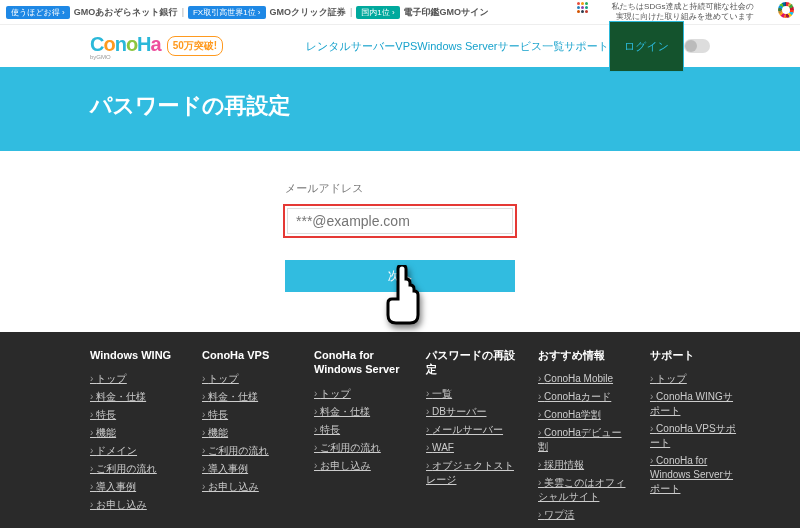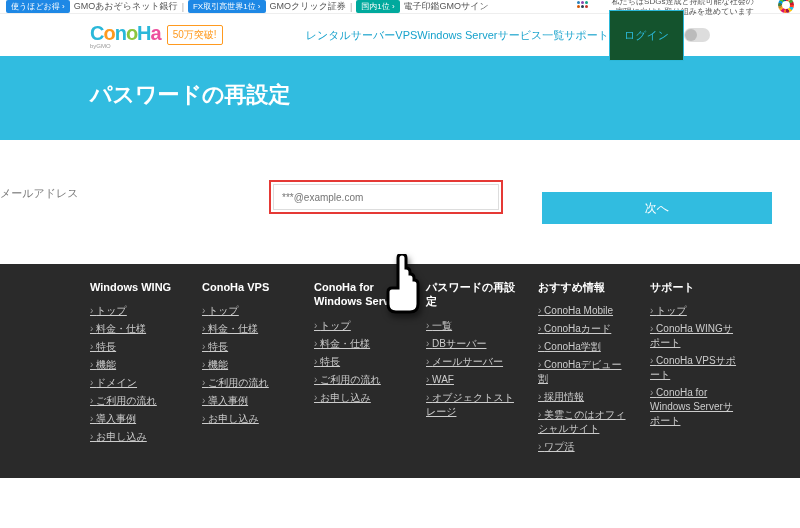--- a/index.html
+++ b/index.html
@@ -1,53 +1,53 @@
 <!DOCTYPE html>
 <html><head>
 <meta charset="utf-8">
 <style>
 * { margin: 0; padding: 0; box-sizing: border-box; }
 body { font-family: "Hiragino Kaku Gothic Pro", Meiryo, sans-serif; font-size: 11px; color: #333; width: 800px; height: 528px; overflow: hidden; background: #fff; }
 
 
-.topbar { display: flex; justify-content: space-between; align-items: center; padding: 2px 6px; border-bottom: 1px solid #eee; height: 14px; font-size: 9px; }
+.topbar { display: flex; justify-content: space-between; align-items: center; padding: 2px 6px; border-bottom: 1px solid #eee; height: 25px; font-size: 9px; }
 .topbar-left { display: flex; gap: 4px; align-items: center; }
 .badge { display: inline-block; padding: 1px 5px; border-radius: 2px; color: #fff; font-size: 8px; }
 .badge-blue { background: #1e88e5; }
 .badge-green { background: #00a99d; text-align: center; }
-.topbar-item { color: #555; }
+.topbar-item { color: #555; font-weight: bold; }
 .topbar-chev { color: #aaa; }
 .topbar-right { display: flex; align-items: flex-start; gap: 24px; font-size: 8px; color: #555; text-align: right; line-height: 1.2; }
 .sdgs-wheel { width: 16px; height: 16px; border-radius: 50%; background: conic-gradient(#e5243b 0 22deg,#dda63a 22deg 44deg,#4c9f38 44deg 66deg,#c5192d 66deg 88deg,#ff3a21 88deg 110deg,#26bde2 110deg 132deg,#fcc30b 132deg 154deg,#a21942 154deg 176deg,#fd6925 176deg 198deg,#dd1367 198deg 220deg,#fd9d24 220deg 242deg,#bf8b2e 242deg 264deg,#3f7e44 264deg 286deg,#0a97d9 286deg 308deg,#56c02b 308deg 330deg,#00689d 330deg 352deg,#19486a 352deg 360deg); position: relative; }
 .sdgs-wheel:after { content:""; position:absolute; inset:4px; background:#fff; border-radius:50%; }
 .sdgs-dots { display:grid; grid-template-columns:repeat(3,3px); grid-gap:1px; }
 .sdgs-dots span { width:3px; height:3px; border-radius:50%; }
 
 
 .header { display:flex; align-items:center; justify-content:space-between; padding:6px 90px 6px 90px; height:42px; }
 .brand { display:flex; align-items:center; gap:6px; }
 .logo-text { font-size:20px; font-weight:700; letter-spacing:-1px; }
 .logo-c { color:#2bb8d9; } .logo-o1 { color:#ff9a1f; } .logo-n { color:#2bb8d9; } .logo-o2 { color:#8cc63f; } .logo-h { color:#2bb8d9; } .logo-a { color:#ed4f9d; }
 .logo-sub { font-size:6px; color:#999; display:block; margin-top:-2px; }
-.promo { border:1px solid #ff9a1f; color:#ff9a1f; font-size:10px; padding:2px 5px; border-radius:2px; font-weight:400; }
+.promo { border:1px solid #ff9a1f; color:#ff9a1f; font-size:10px; padding:2px 5px; border-radius:8px; font-weight:700; }
 .nav { display:flex; align-items:center; gap:0; }
 .nav a { color:#17a2cc; font-size:11px; text-decoration:none; }
 .login-btn { border:1px solid #2bb8d9; color:#2bb8d9; padding:17px 14px; font-size:11px; background:#14532d;text-align:center; }
 .toggle { width:26px; height:14px; border-radius:7px; background:#ddd; position:relative; }
 .toggle:after { content:""; width:12px; height:12px; border-radius:50%; background:#bbb; position:absolute; left:1px; top:1px; }
 
 
 .hero { background:#31bce0; color:#fff; padding:24px 90px 30px; }
 .hero h1 { font-size:22px; font-weight:700; }
 
 
-.form-area { padding:30px 0 40px; display:flex; flex-direction:row; align-items:center; position:relative;gap:39px; }
+.form-area { padding:30px 0 40px; display:flex; flex-direction:column; align-items:center; position:relative; }
 .form-area label { font-size:11px; color:#777; margin-bottom:8px; display:block; width:230px; text-align:left; }
 .email-wrap { border:2px solid #e53935; padding:2px; }
-.email-input { width:226px; height:26px; border:1px solid #ddd; padding:0 8px; font-size:10px; color:#bbb; }
+.email-input { width:226px; height:26px; border:1px solid #ddd; padding:0 8px; font-size:14px; color:#bbb; }
 .next-btn { margin-top:22px; width:230px; height:32px; background:#31bce0; color:#fff; border:none; font-size:12px; }
 
 
 .cursor { position:absolute; left:380px; top:114px; pointer-events:none; filter: drop-shadow(2px 4px 3px rgba(0,0,0,0.5)); }
 .cursor svg { width:48px; height:64px; }
 
 
 .footer { background:#2a2a2a; color:#ccc; padding:16px 90px 20px; font-size:10px; }
 .footer-cols { display:flex; gap:22px; }
 .footer-col { min-width:90px; }

